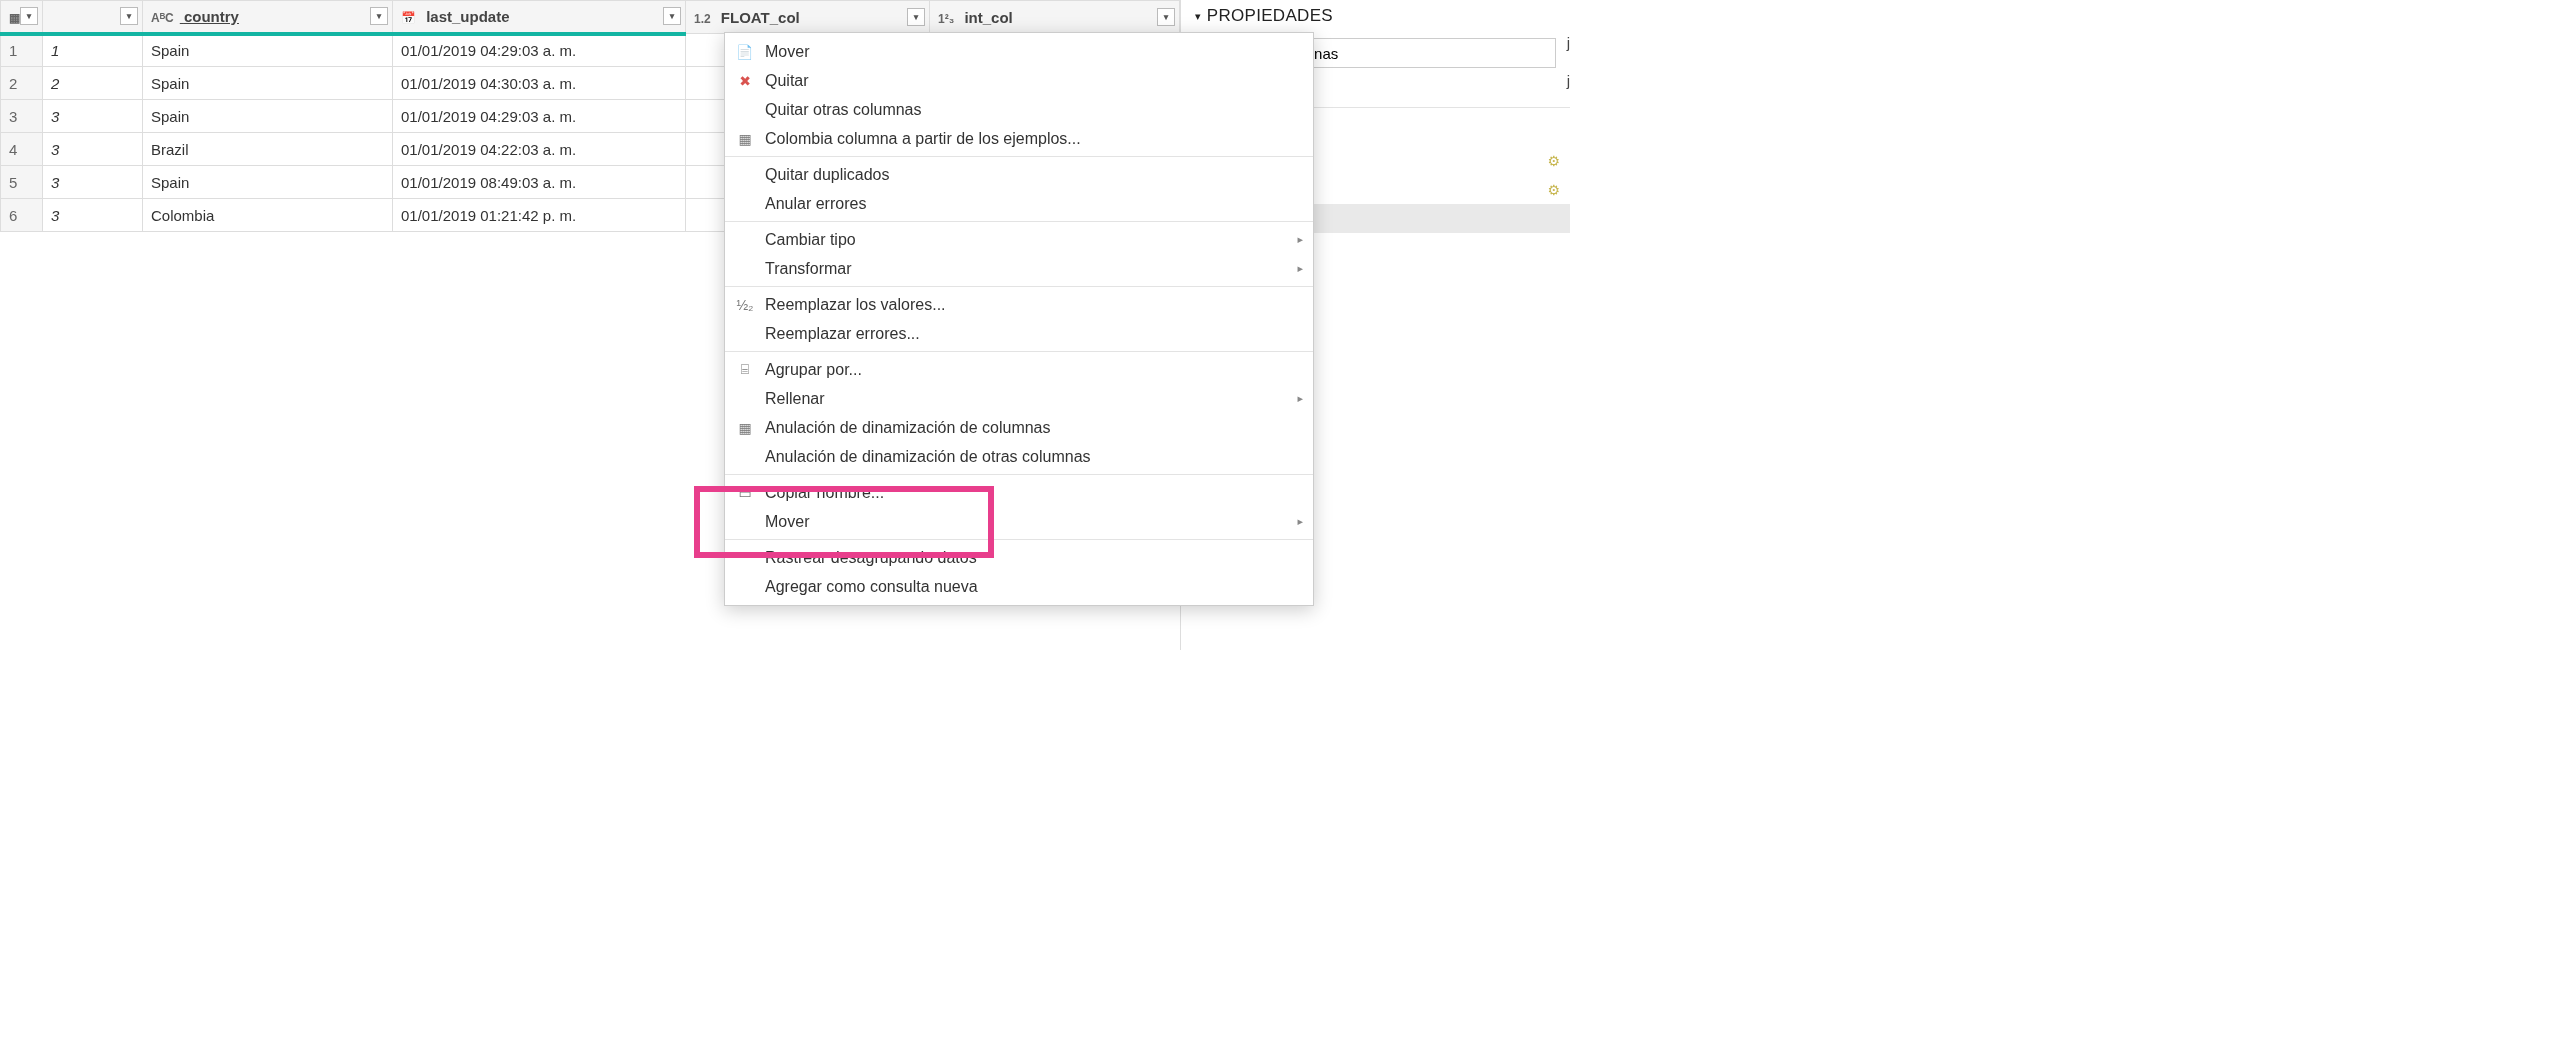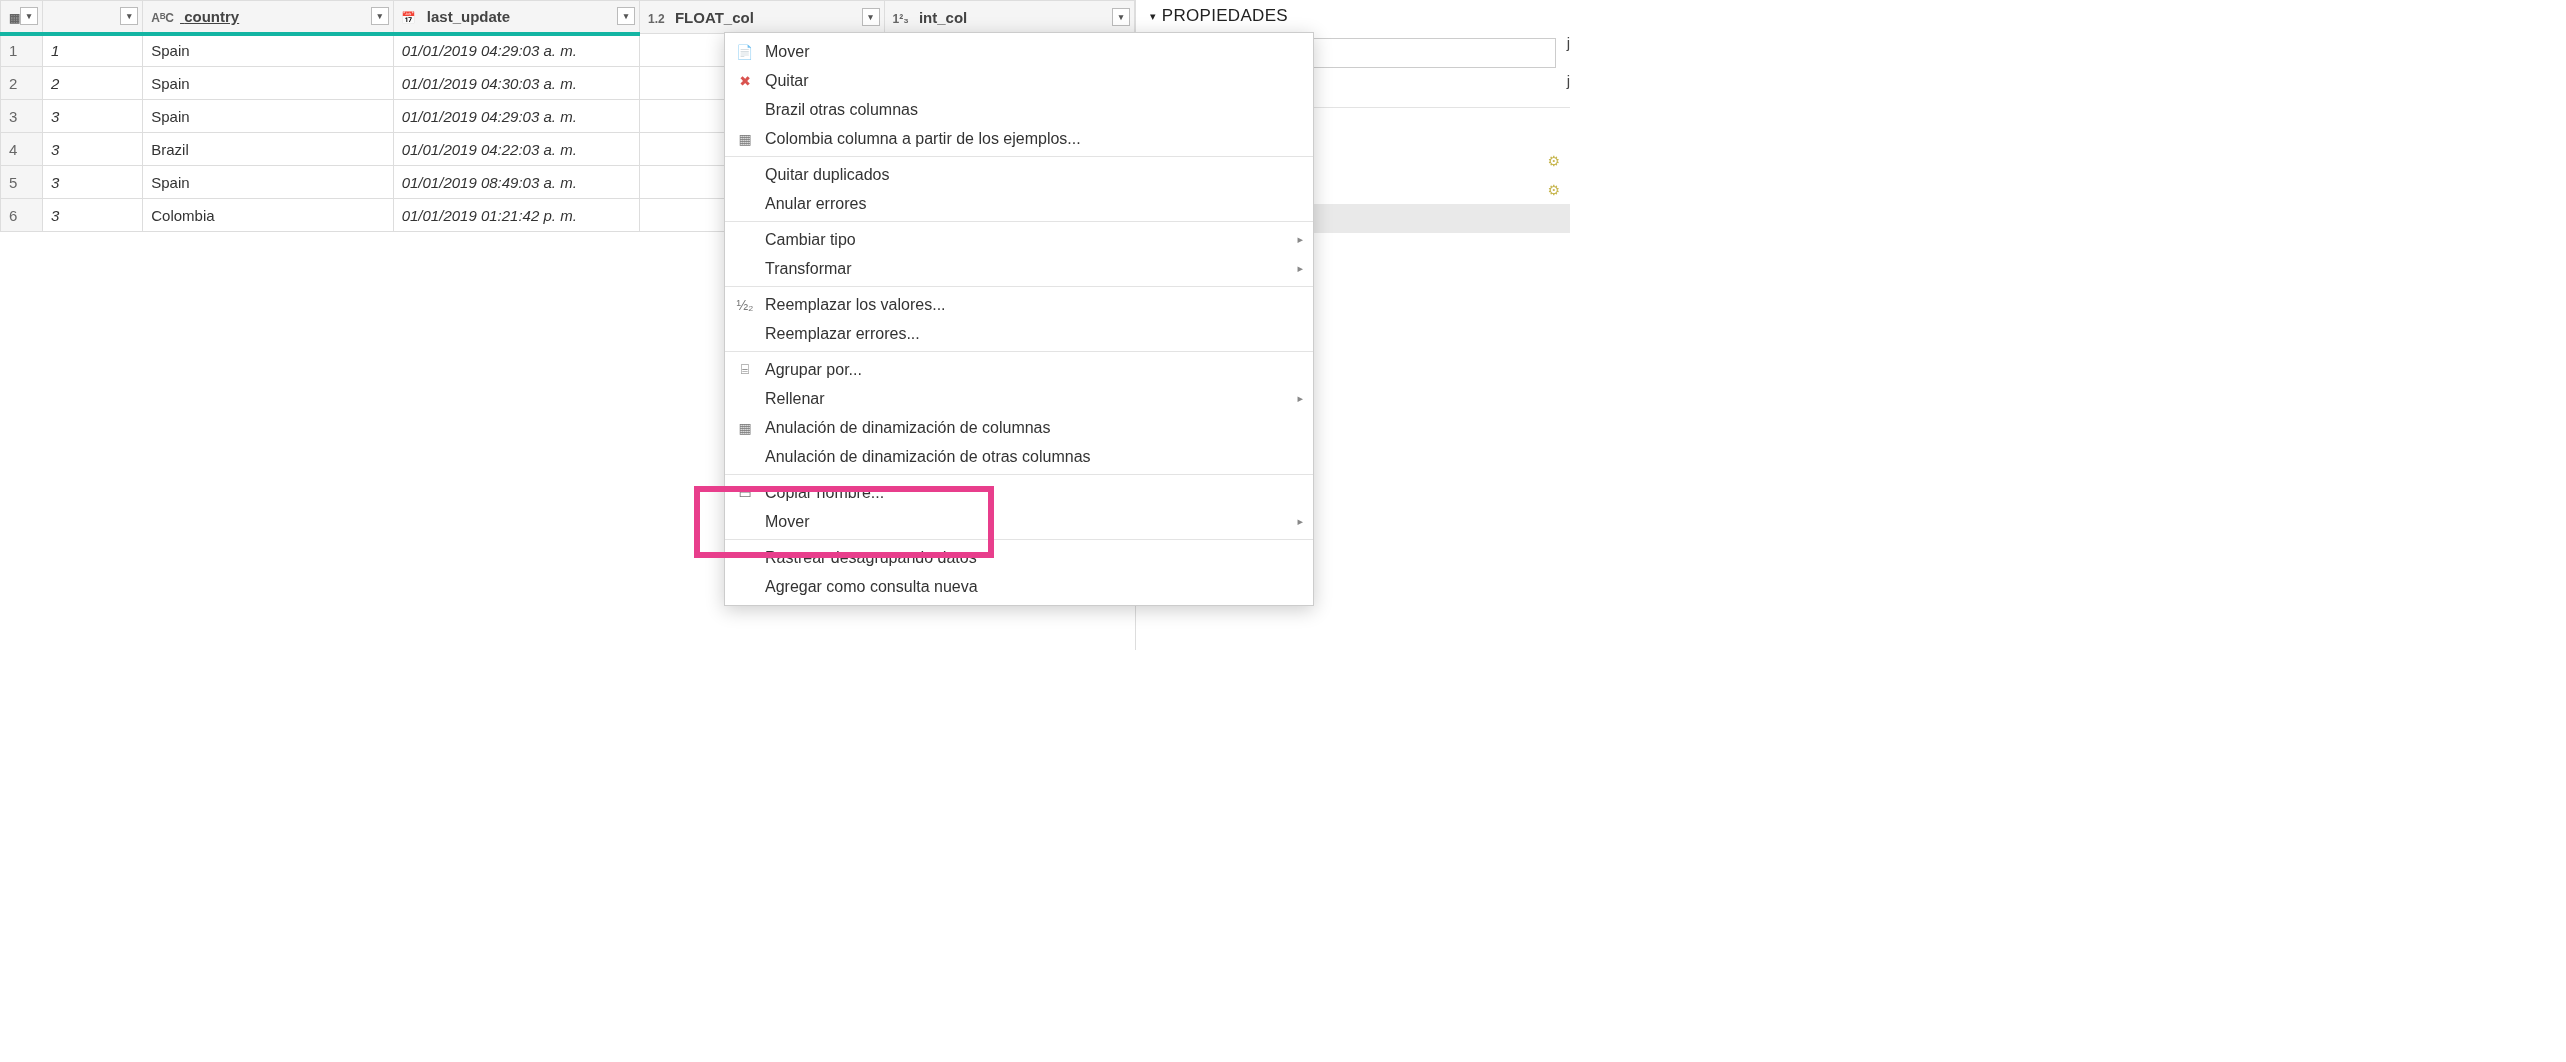--- a/index.html
+++ b/index.html
@@ -37,26 +37,26 @@
     }
     table.data th {
       background: #f5f5f5;
       font-weight: 600;
       color: #444;
       position: relative;
     }
     .col-rowhead { width: 42px; background:#f5f5f5; }
     .col-index   { width: 100px; }
     .col-country { width: 250px; text-decoration: underline; }
-    .col-last    { width: 246px; }
+    .col-last    { width: 293px; }
     .col-float   { width: 244px; }
     .col-int     { width: 250px; }
     td.rowhead { background:#f5f5f5; text-align:center; color:#666; }
     td.num { text-align:right; font-style: italic; color:#333; padding-right:10px;}
-    td.date { text-align:right; font-style: italic; color:#333; padding-right:10px;}
+    td.date { text-align:right; color:#333; padding-right:10px;}
     th.sel { background:#f1c232; border-bottom:4px solid #f1c232; }
     th .type-icon { color:#666; font-size:12px; margin-right:6px; display:inline-flex; align-items:center; gap:2px;}
     th .dd {
       position:absolute; right:4px; top:50%; transform:translateY(-50%);
       width:18px; height:18px; border:1px solid #bbb; background:#fff;
       display:flex; align-items:center; justify-content:center; font-size:9px; color:#555;
     }
     thead th.col-rowhead, thead th.col-index, thead th.col-country, thead th.col-last {
       border-bottom: 4px solid #13b5a3 !important;
     }
@@ -238,21 +238,21 @@
     <div class="ctx">
       <div class="ctx-item">
           <span class="ico">📄</span>
           <span>Mover</span>
         </div>
       <div class="ctx-item">
           <span class="ico" style="color:#d9534f">✖</span>
           <span>Quitar</span>
         </div>
       <div class="ctx-item">
-          <span>Brazil otras columnas</span>
+          <span>Quitar otras columnas</span>
         </div>
       <div class="ctx-item">
           <span class="ico">▦</span>
           <span>Colombia columna a partir de los ejemplos...</span>
         </div>
       <div class="ctx-sep"></div>
       <div class="ctx-item">
           <span>Quitar duplicados</span>
         </div>
       <div class="ctx-item">

